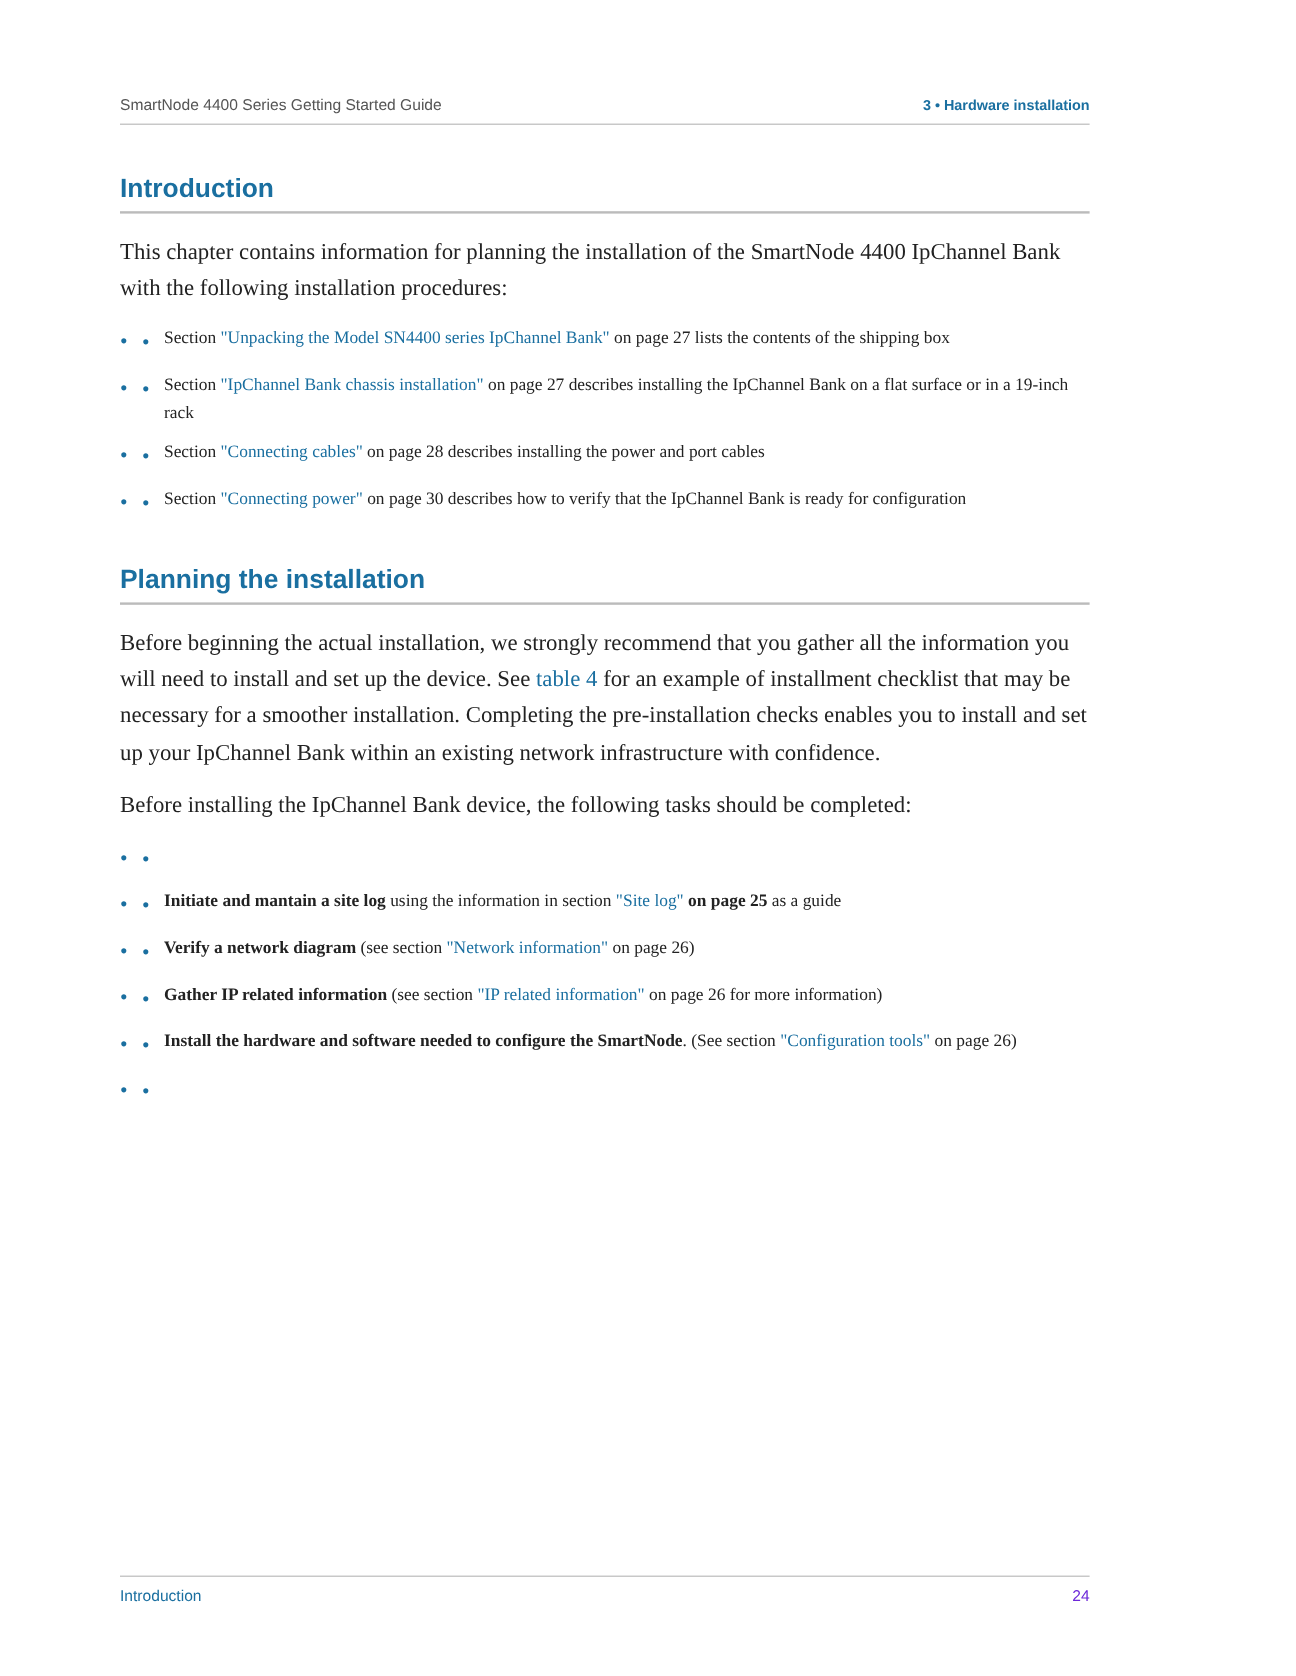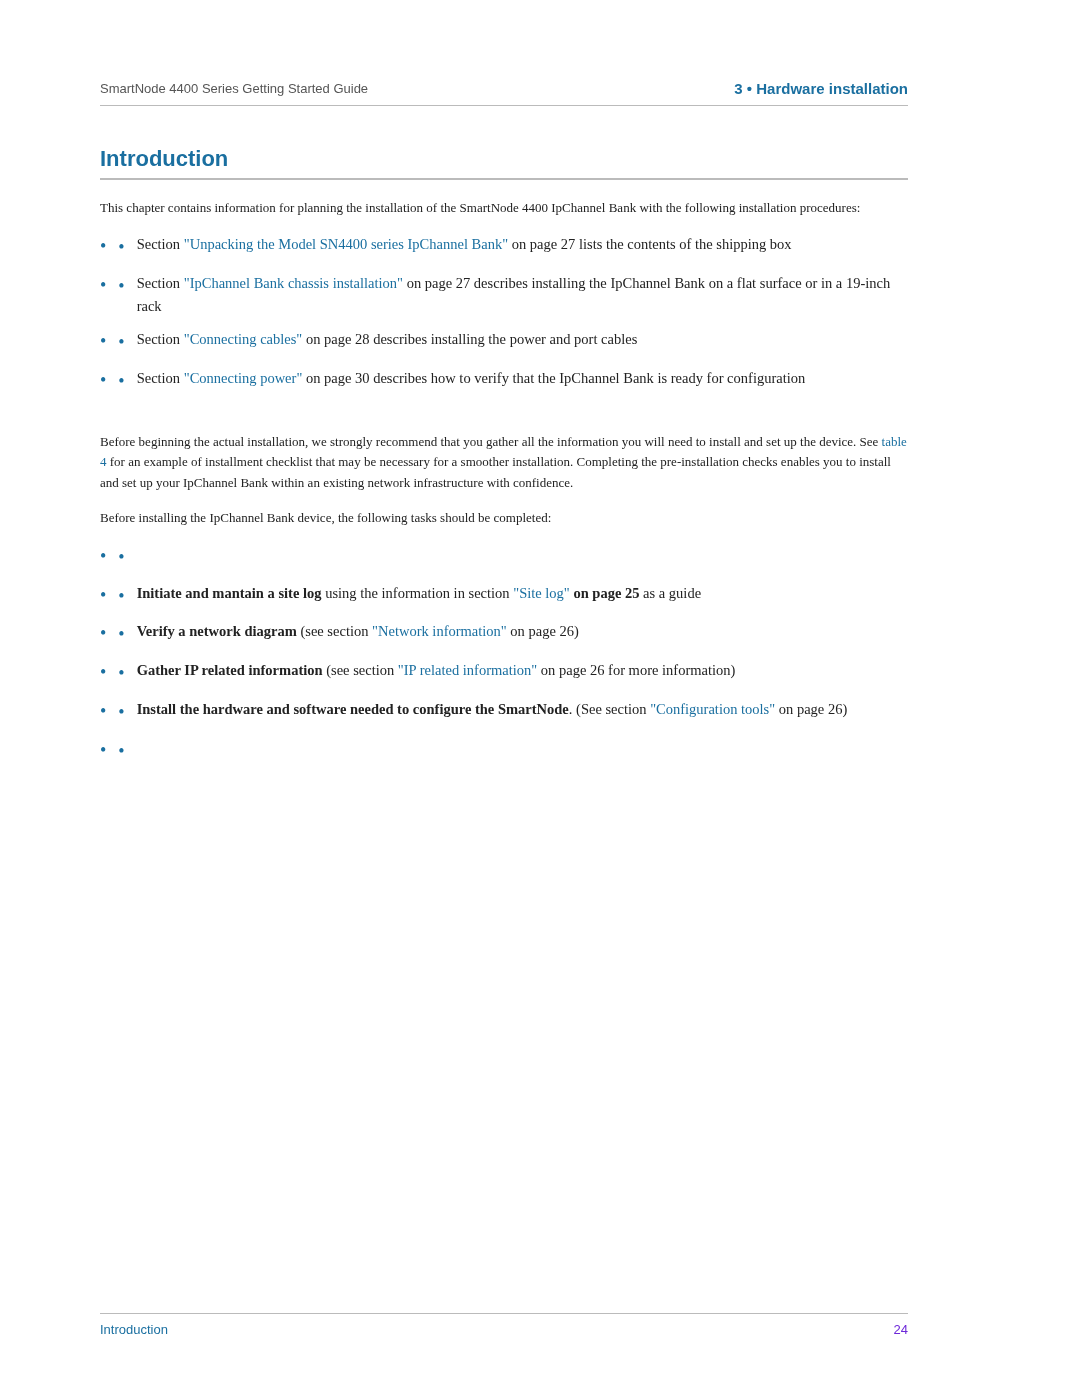--- a/index.html
+++ b/index.html
@@ -36,40 +36,40 @@
       margin-bottom: 40px;
     }
 
     .header-left {
       font-size: 13px;
       color: #555;
       font-family: Arial, sans-serif;
     }
 
     .header-right {
-      font-size: 15px;
+      font-size: 12px;
       font-family: Arial, sans-serif;
       font-weight: bold;
       color: #1a6fa0;
     }
 
     
     .section-title {
       font-family: Arial, sans-serif;
       font-size: 22px;
       font-weight: bold;
       color: #1a6fa0;
       border-bottom: 2px solid #bbb;
       padding-bottom: 6px;
       margin-bottom: 18px;
     }
 
     
     .body-text {
-      font-size: 13px;
+      font-size: 19px;
       line-height: 1.6;
       margin-bottom: 14px;
       color: #222;
     }
 
     
     .bullet-list {
       list-style: none;
       margin: 0 0 14px 0;
       padding: 0;
@@ -161,20 +161,21 @@
         <span>Section <a class="link">"Connecting cables"</a> on page 28 describes installing the power and port cables</span>
       </li>
       <li>
         <span style="color:#1a6fa0;font-size:18px;margin-right:12px;flex-shrink:0;">•</span>
         <span>Section <a class="link">"Connecting power"</a> on page 30 describes how to verify that the IpChannel Bank is ready for configuration</span>
       </li>
     </ul>
   </div>
 
   <div class="section section-gap">
+    <h2 class="section-title">Planning the installation</h2>
 
     <p class="body-text">
       Before beginning the actual installation, we strongly recommend that you gather all the information you will need to install and set up the device. See <a class="link">table 4</a> for an example of installment checklist that may be necessary for a smoother installation. Completing the pre-installation checks enables you to install and set up your IpChannel Bank within an existing network infrastructure with confidence.
     </p>
 
     <p class="body-text">Before installing the IpChannel Bank device, the following tasks should be completed:</p>
 
     <ul class="bullet-list">
       <li>
         <span style="color:#1a6fa0;font-size:18px;margin-right:12px;flex-shrink:0;">•</span>

